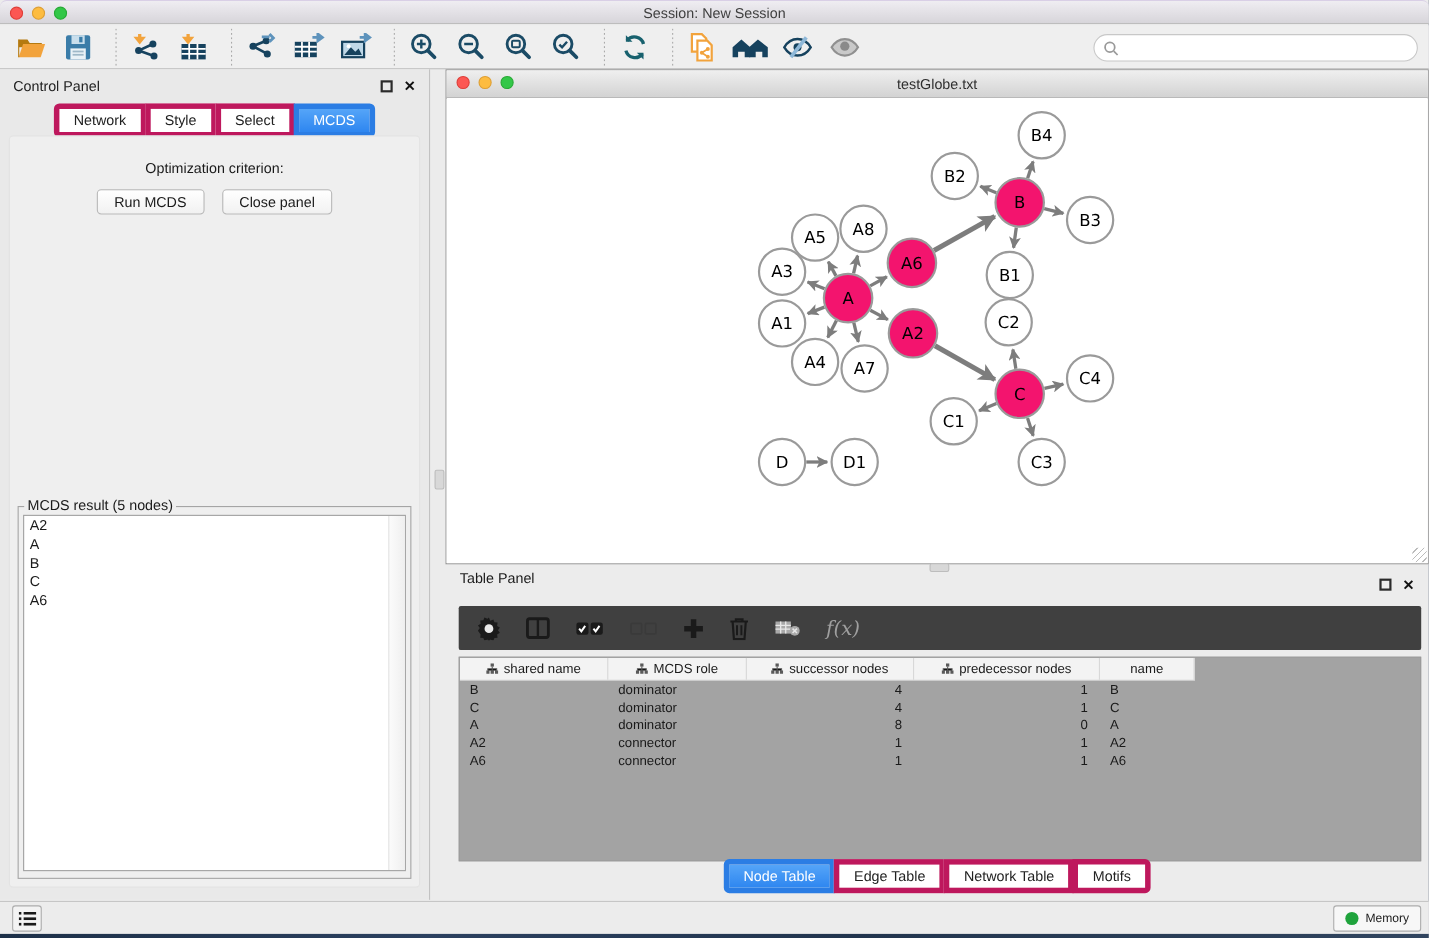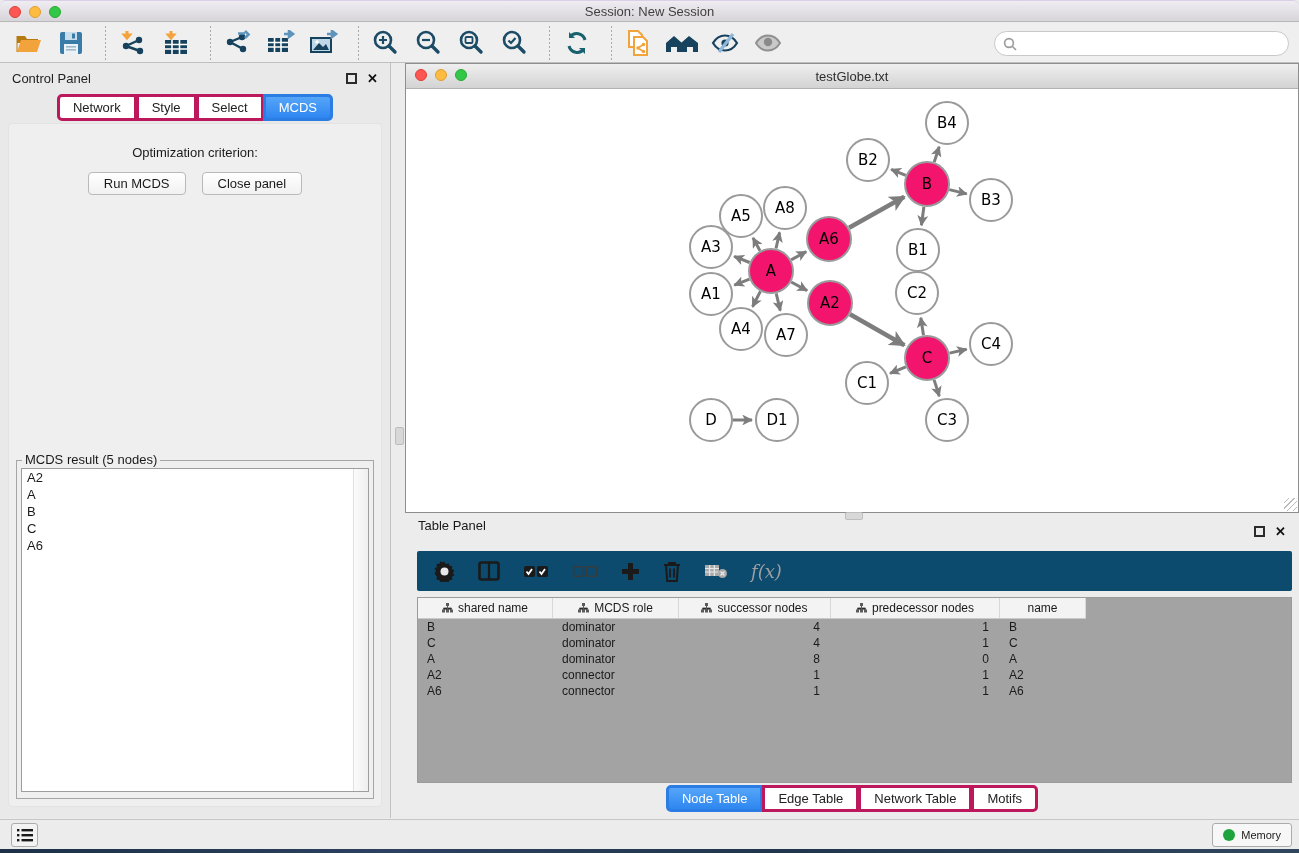--- a/index.html
+++ b/index.html
@@ -42,21 +42,21 @@
   .control-panel {
     position:absolute; left:0; top:63px; width:391px; height:755px;
     background:#E9E9E9; border-right:1px solid #C2C2C2;
   }
   .cp-header { height:30px; display:flex; align-items:center; padding:0 12px; font-size:13px; color:#222; }
   .panel-header-icons { margin-left:auto; display:flex; align-items:center; gap:10px; }
   .float-icon { width:11px; height:11px; border:2px solid #2B2B2B; display:inline-block; }
   .close-x { font-size:13px; font-weight:bold; color:#111; line-height:1; }
   .cp-tabs { position:absolute; left:0; right:0; top:31px; display:flex; justify-content:center; }
   .seg {
-    background:#FFF; border:3px solid #be185d; margin-left:-1px;
+    background:#FFF; border:5px solid #be185d; margin-left:-1px;
     padding:3px 13px; font-size:13px; color:#222; cursor:default;
   }
   .seg:first-child { border-radius:5px 0 0 5px; margin-left:0; }
   .seg:last-child { border-radius:0 5px 5px 0; }
   .seg.active { background:linear-gradient(#55A5F8,#2E86F0); border-color:#2B7DE4; color:#FFF; }
   .cp-body {
     position:absolute; left:8px; right:8px; top:60px; bottom:11px;
     background:#EFEFEF; border:1px solid #E3E3E3; border-radius:4px;
   }
   .opt-label { text-align:center; margin-top:21px; font-size:13px; }
@@ -107,21 +107,21 @@
     position:absolute; right:1px; bottom:1px; width:13px; height:13px;
     background:repeating-linear-gradient(135deg, transparent 0 3px, #BBB 3px 4px);
   }
   .divider-handle-v { position:absolute; left:395px; top:427px; width:9px; height:18px; background:#D8D8D8; border:1px solid #BDBDBD; border-radius:2px; }
   .divider-handle-h { position:absolute; left:845px; top:512px; width:18px; height:8px; background:#D8D8D8; border:1px solid #BDBDBD; border-radius:2px; }
   
   .table-panel { position:absolute; left:405px; top:518px; width:894px; height:300px; }
   .tp-header { height:27px; display:flex; padding:0 13px; font-size:13px; }
   .tp-toolbar {
     position:absolute; left:12px; right:7px; top:33px; height:40px;
-    background:#0c4a6e; border-radius:2px; display:flex; align-items:center; padding-left:17px; gap:23px;
+    background:#404040; border-radius:2px; display:flex; align-items:center; padding-left:17px; gap:23px;
   }
   .tico { display:flex; align-items:center; justify-content:center; }
   .fx { font-family:"DejaVu Serif", serif; font-style:italic; font-size:18px; color:#9F9F9F; }
   .tp-table {
     position:absolute; left:12px; right:7px; top:79px; bottom:35px;
     background:#a3a3a3; border:1px solid #9B9B9B; overflow:hidden; font-size:12px;
   }
   .thead { display:flex; height:21px; border-bottom:1px solid #C9C9C9; width:668px; background:#F3F3F3; }
   .th {
     display:flex; align-items:center; justify-content:center; gap:5px;

